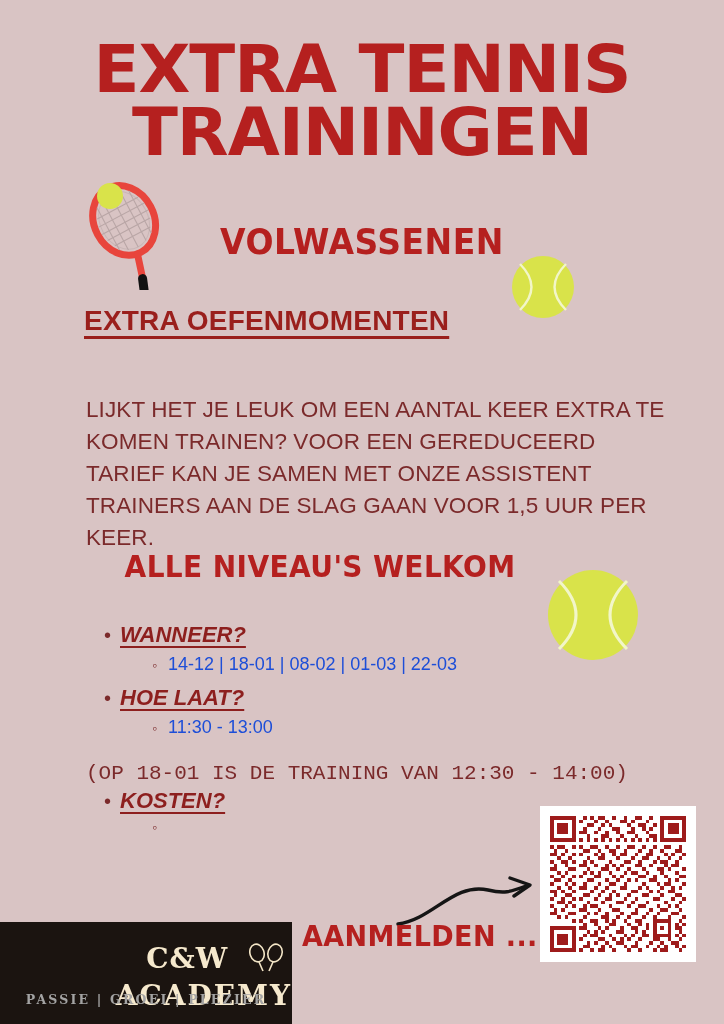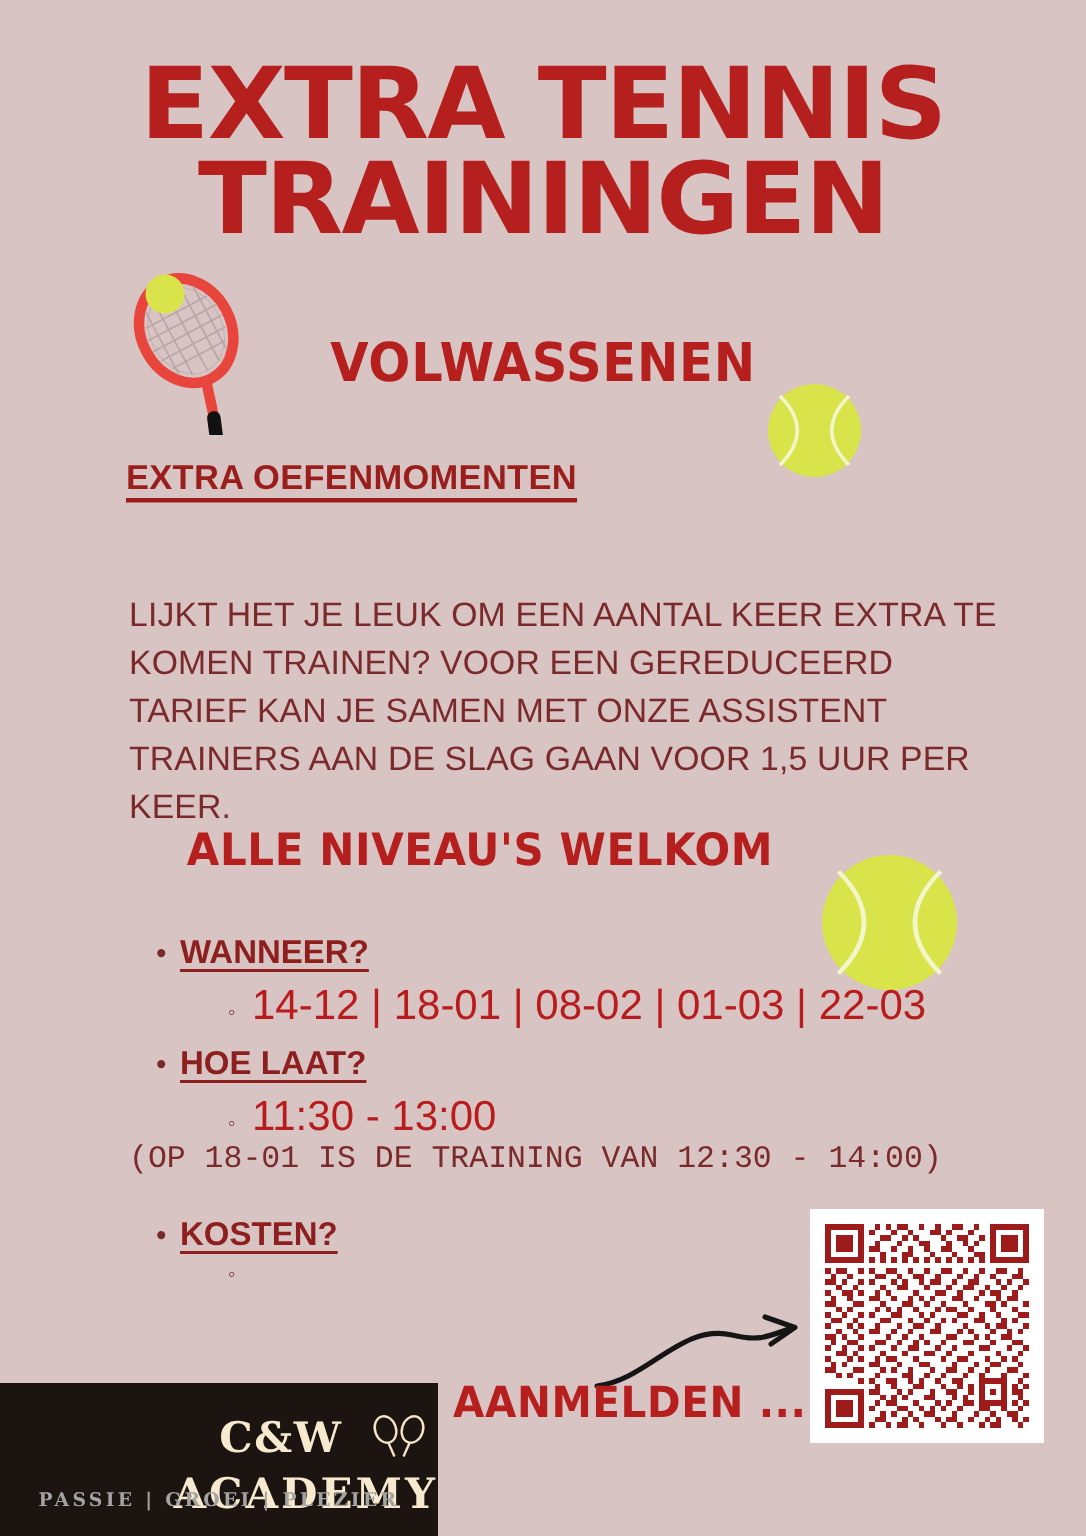--- a/index.html
+++ b/index.html
@@ -55,21 +55,21 @@
   }
 
   
   .section-title {
     position: absolute;
     top: 305px;
     left: 84px;
     color: #9a1f1c;
     font-family: "Liberation Sans", sans-serif;
     font-weight: bold;
-    font-size: 23px;
+    font-size: 28px;
     letter-spacing: 0.2px;
     text-transform: uppercase;
     text-decoration: underline;
     text-underline-offset: 6px;
     text-decoration-thickness: 3px;
   }
 
   
   .body-text {
     position: absolute;
@@ -120,37 +120,38 @@
   }
   .bullet-label {
     font-family: "Liberation Sans", sans-serif;
     font-weight: bold;
     font-size: 22px;
     color: #8d1f1e;
     text-transform: uppercase;
     text-decoration: underline;
     text-underline-offset: 4px;
     text-decoration-thickness: 2px;
+    font-style: italic;
   }
   .sub-row {
     display: flex;
     align-items: baseline;
     margin-top: 6px;
     margin-left: 48px;
   }
   .sub-ring {
     width: 16px;
     font-size: 14px;
     color: #7b2a2b;
     line-height: 1;
   }
   .sub-text {
     font-family: "Liberation Sans", sans-serif;
-    font-size: 28px;
-    color: #b91c1c;
+    font-size: 18px;
+    color: #1d4ed8;
     text-transform: uppercase;
   }
   .note {
     position: absolute;
     top: 762px;
     left: 86px;
     font-family: Liberation Mono, monospace;
     font-size: 21px;
     color: #7b2a2b;
     text-transform: uppercase;

